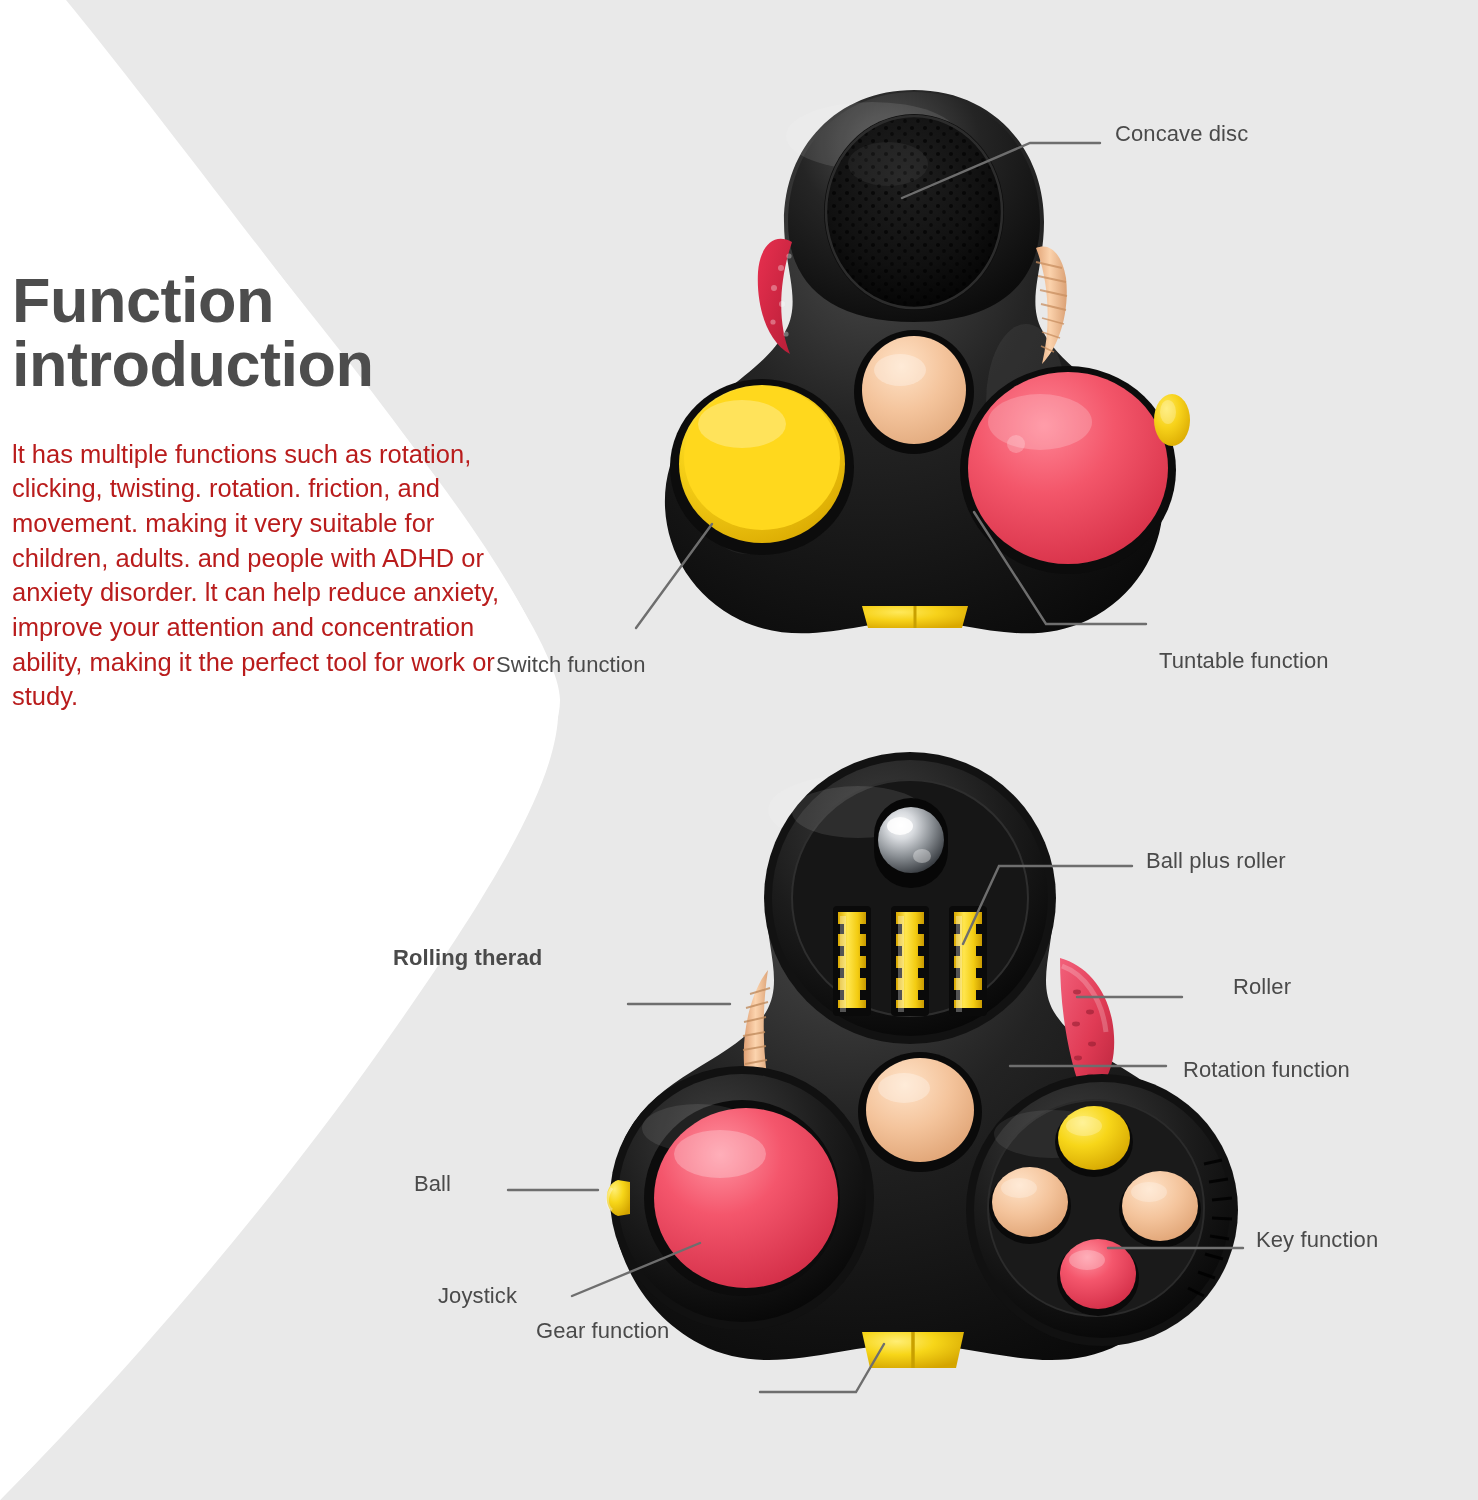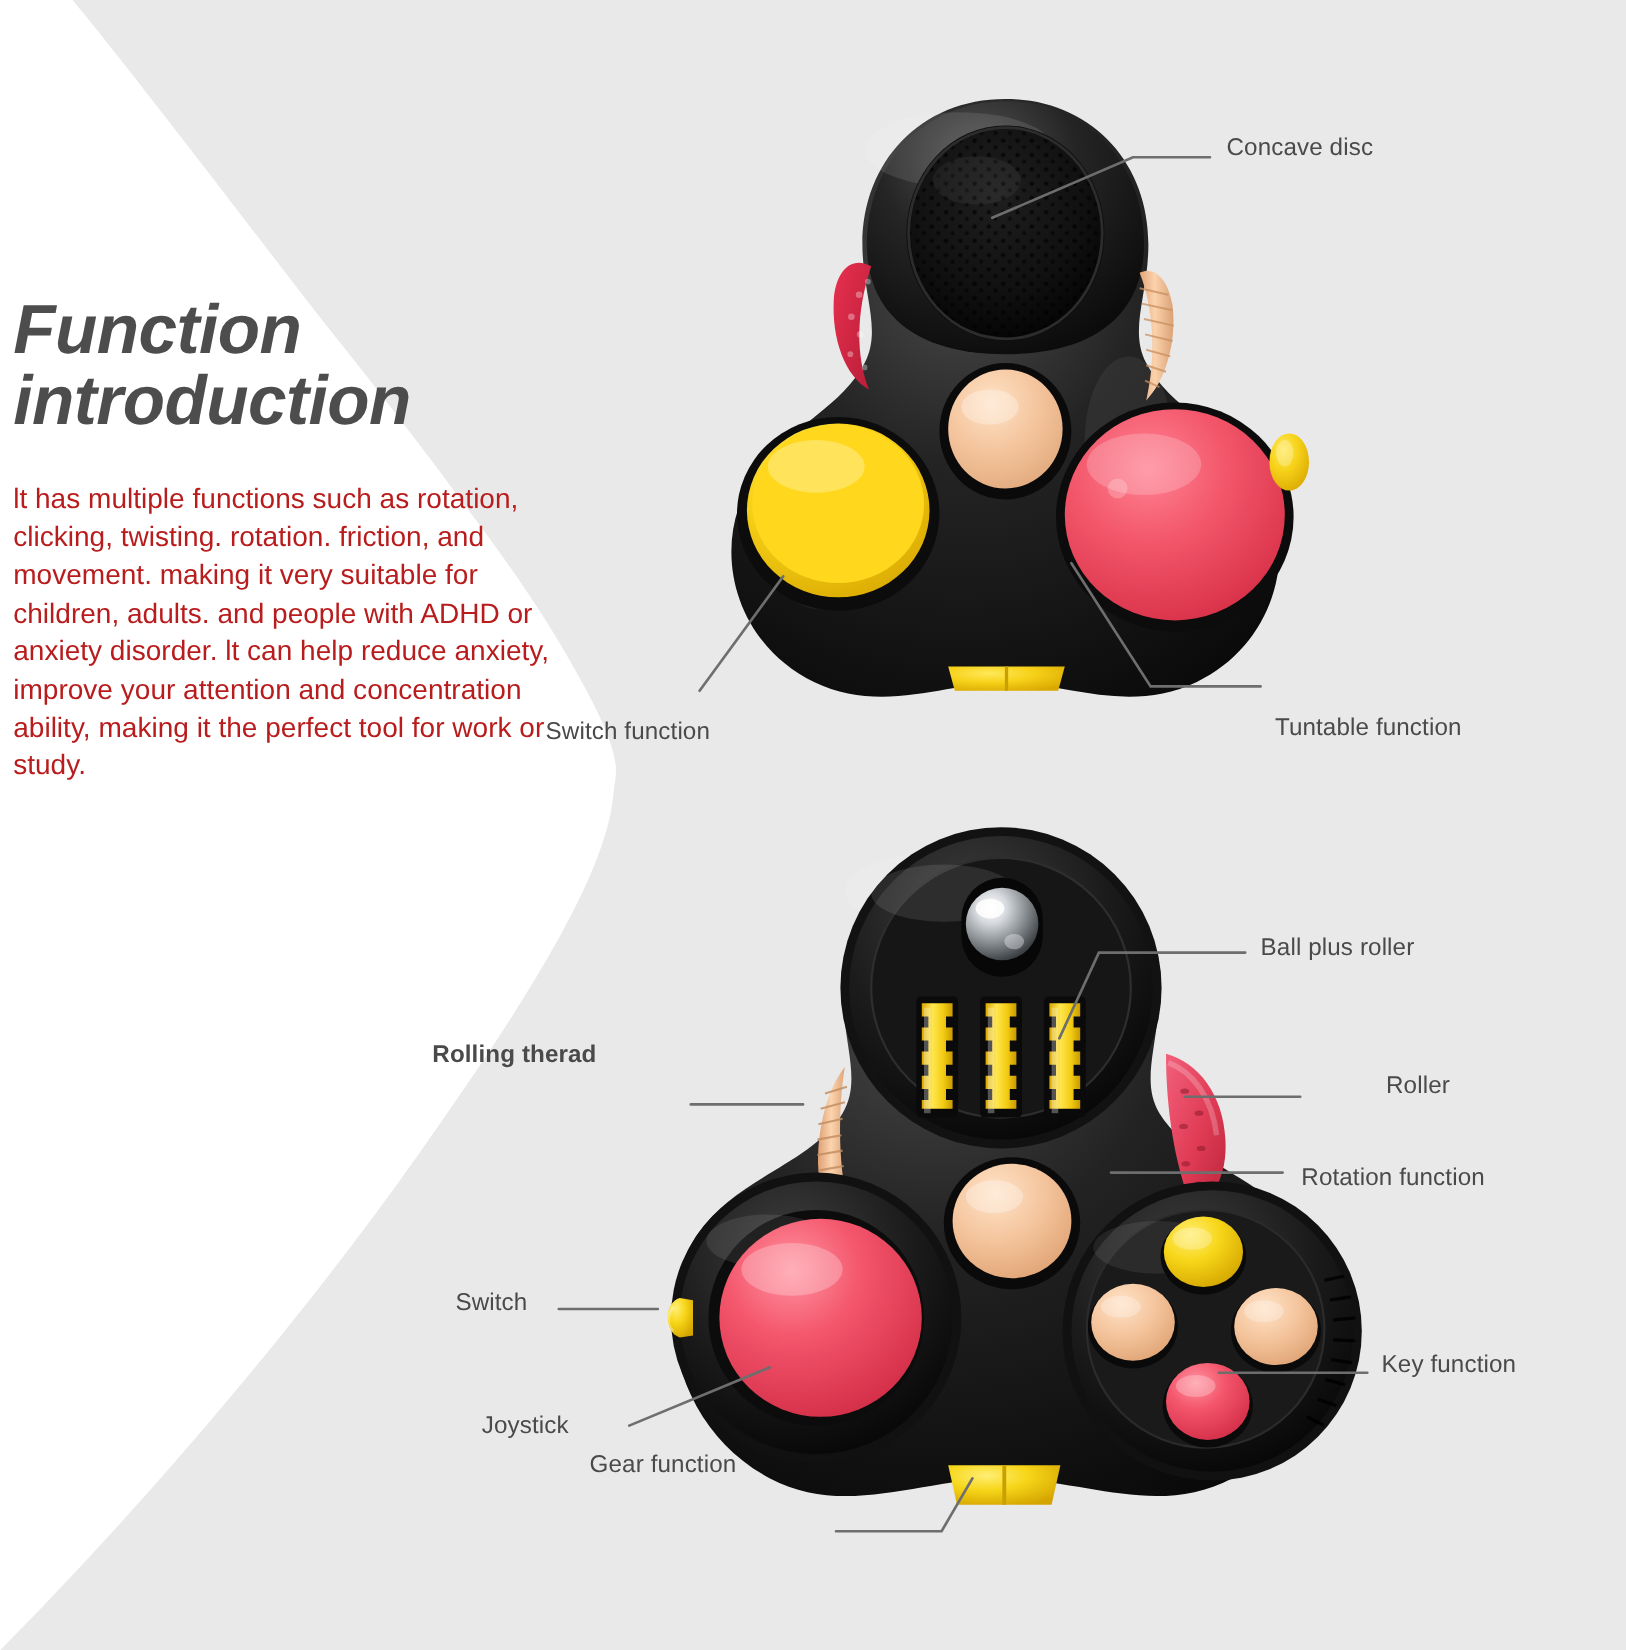--- a/index.html
+++ b/index.html
@@ -14,21 +14,21 @@
   
   .white-panel{
     position:absolute;left:0;top:0;width:1478px;height:1500px;
     pointer-events:none;
   }
 
   
   .text-col{position:absolute;left:12px;top:268px;width:520px;}
   .title{
     font-size:63px;line-height:1.02;font-weight:700;color:#4d4d4d;
-    letter-spacing:-0.5px;margin:0 0 40px 0;font-style:italic;
+    letter-spacing:-0.5px;margin:0 0 40px 0;
   }
   .title span{display:block;}
   .body-copy{
     font-size:25.5px;line-height:1.36;color:#b91c1c;width:510px;margin:0;
     font-weight:400;
   }
 
   
   .device{position:absolute;}
 
@@ -423,27 +423,27 @@
   </svg>
 
   <div class="label" style="left:1115px;top:121px;">Concave disc</div>
 
   <div class="label" style="left:496px;top:652px;">Switch function</div>
 
   <div class="label" style="left:1159px;top:648px;text-align:center;">Tuntable function</div>
 
   <div class="label" style="left:1146px;top:848px;">Ball plus roller</div>
 
-  <div class="label" style="left:1260px;top:974px;text-align:right;">Roller</div>
+  <div class="label" style="left:1233px;top:974px;text-align:right;">Roller</div>
 
   <div class="label" style="left:1183px;top:1057px;">Rotation function</div>
 
   <div class="label" style="left:1256px;top:1227px;">Key function</div>
 
   <div class="label" style="left:393px;top:945px;font-weight:bold;">Rolling therad</div>
 
-  <div class="label" style="left:414px;top:1171px;">Switch</div>
+  <div class="label" style="left:414px;top:1171px;">Ball</div>
 
   <div class="label" style="left:438px;top:1283px;">Joystick</div>
 
   <div class="label" style="left:536px;top:1318px;">Gear function</div>
 
 </div>
 
 </body></html>

